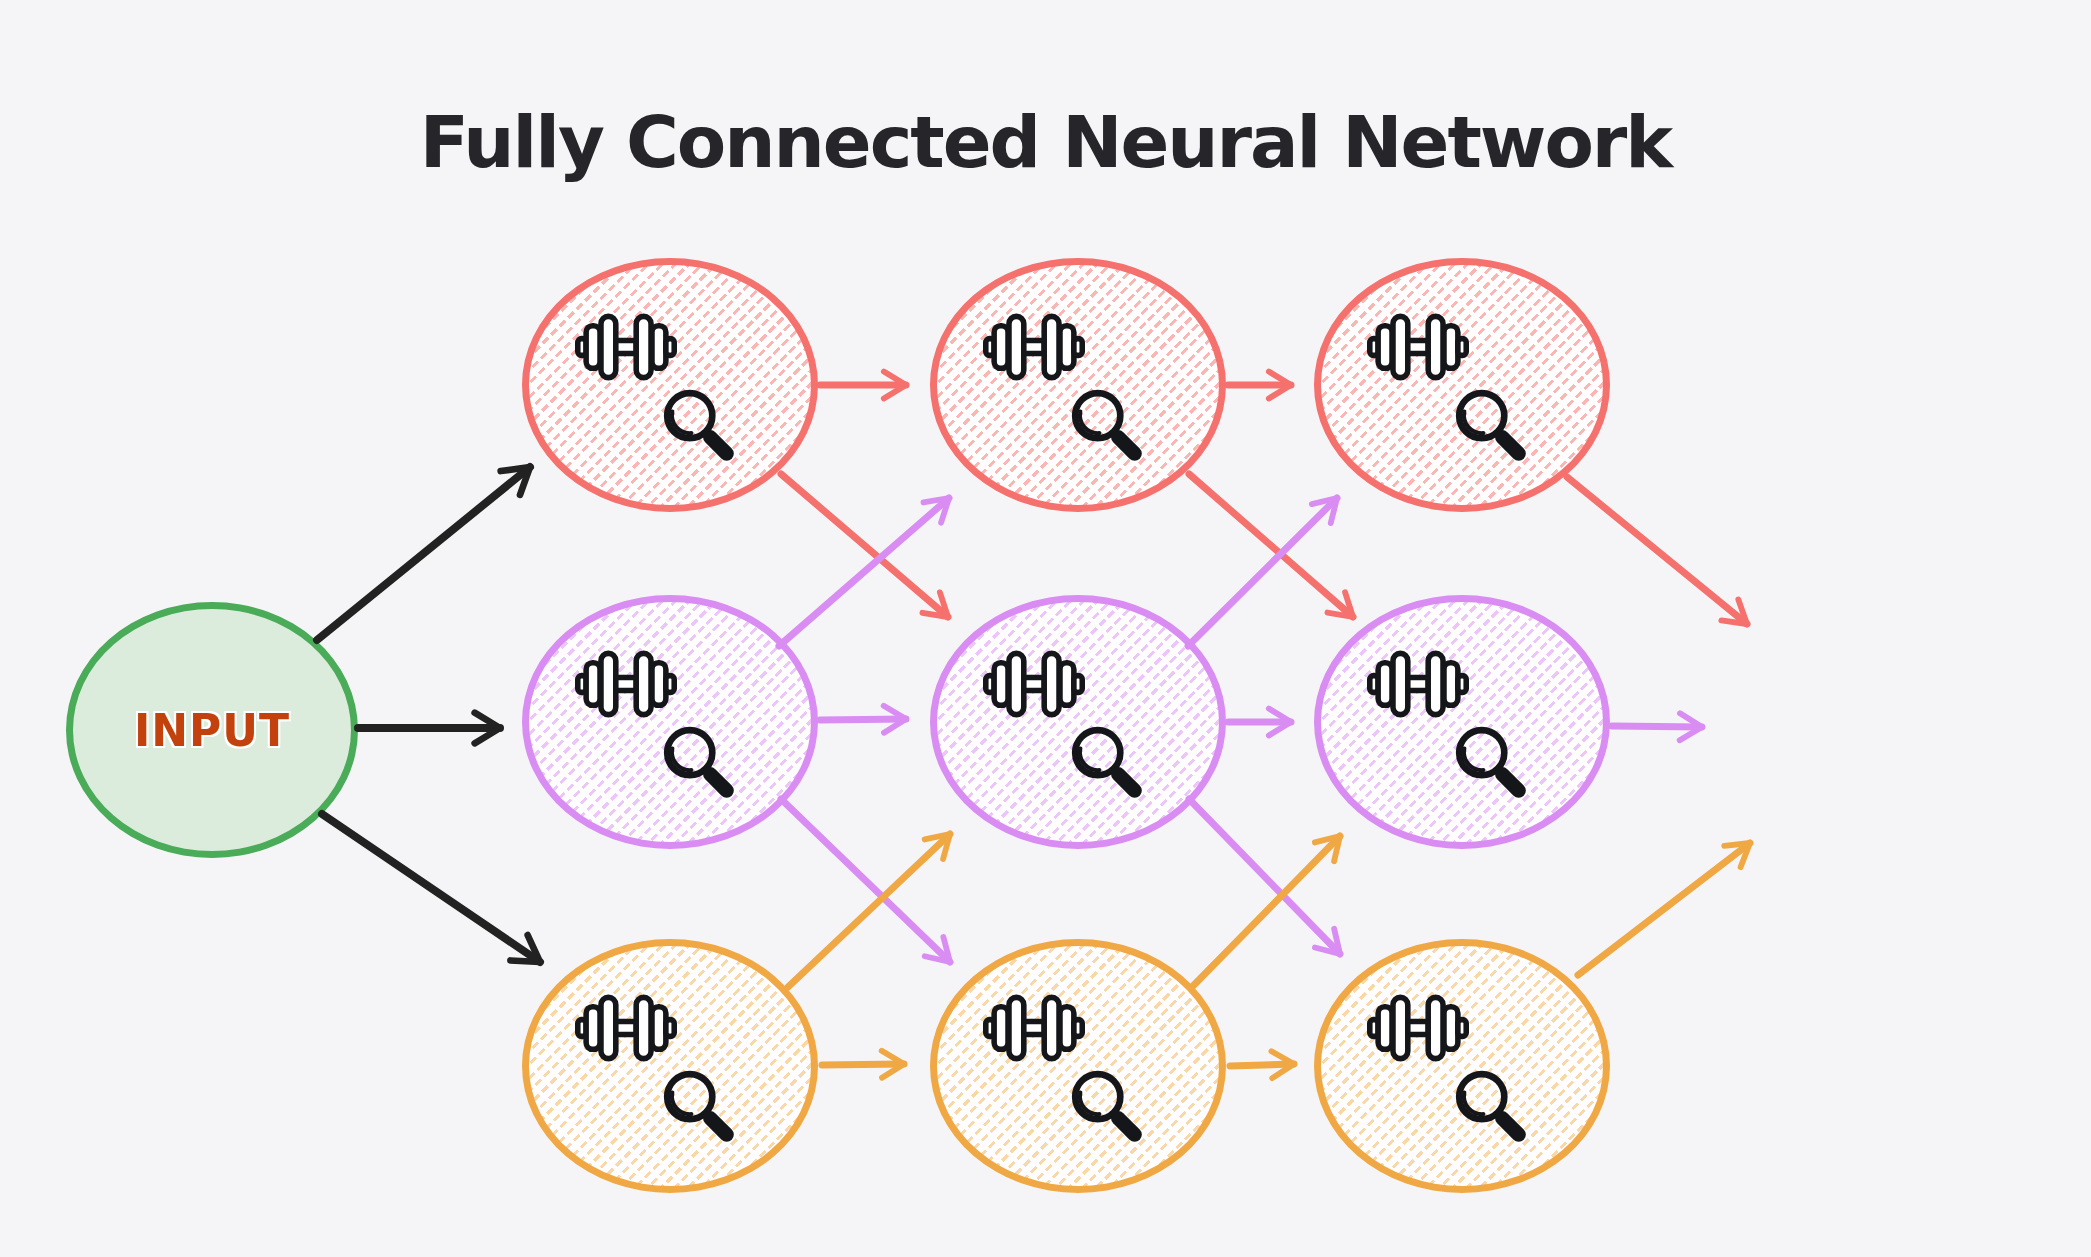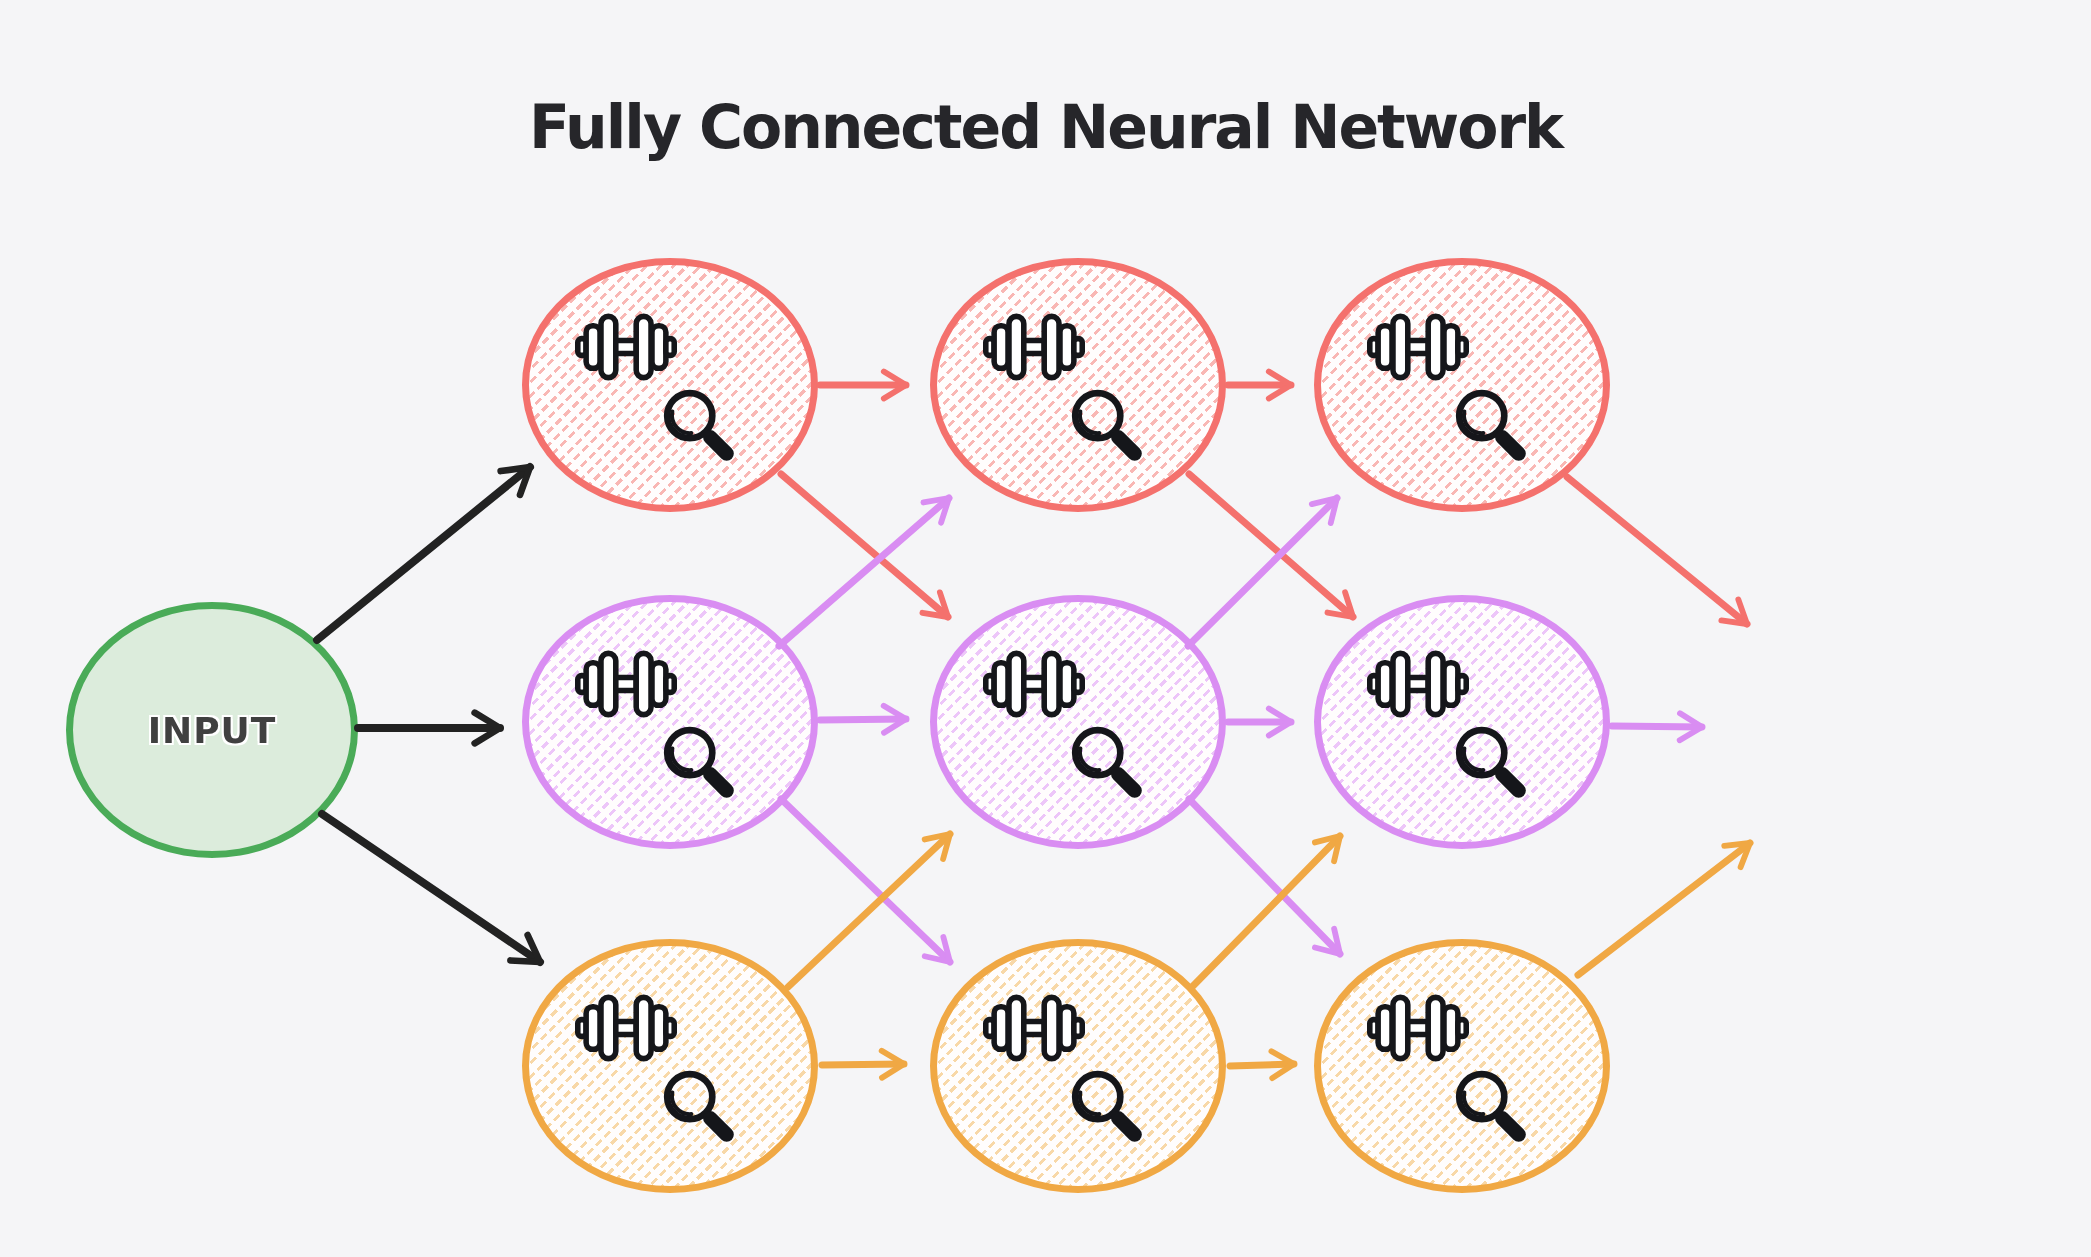--- a/index.html
+++ b/index.html
@@ -3,29 +3,29 @@
 <meta charset="utf-8">
 <style>
   html,body{margin:0;padding:0;background:#f5f5f7;}
   .canvas{
     position:relative;width:2091px;height:1257px;overflow:hidden;
     background:var(--bg,#f5f5f7);
     font-family:"DejaVu Sans","Liberation Sans",sans-serif;
   }
   .title{
     position:absolute;left:0;right:0;top:52px;z-index:3;
-    text-align:center;font-size:60px;font-weight:800;letter-spacing:-2px;
+    text-align:center;font-size:72px;font-weight:800;letter-spacing:-2px;
     color:var(--ink,#26262a);
   }
   .node{
     position:absolute;border-radius:50%;box-sizing:border-box;z-index:1;
   }
   .io-node{display:flex;align-items:center;justify-content:center;}
   .io-label{
-    font-size:36px;font-weight:800;letter-spacing:1px;color:#404040;
+    font-size:44px;font-weight:800;letter-spacing:1px;color:#c2410c;
     text-shadow:2px 2px 0 #fff,-2px -2px 0 #fff,2px -2px 0 #fff,-2px 2px 0 #fff;
   }
   .input-node{
     left:66px;top:602px;width:292px;height:256px;
     border:7px solid var(--green);background:var(--green-fill);
   }
   .output-node{
     left:1733px;top:604px;width:300px;height:256px;
     border:7px solid var(--blue);background:var(--blue-fill);
   }

